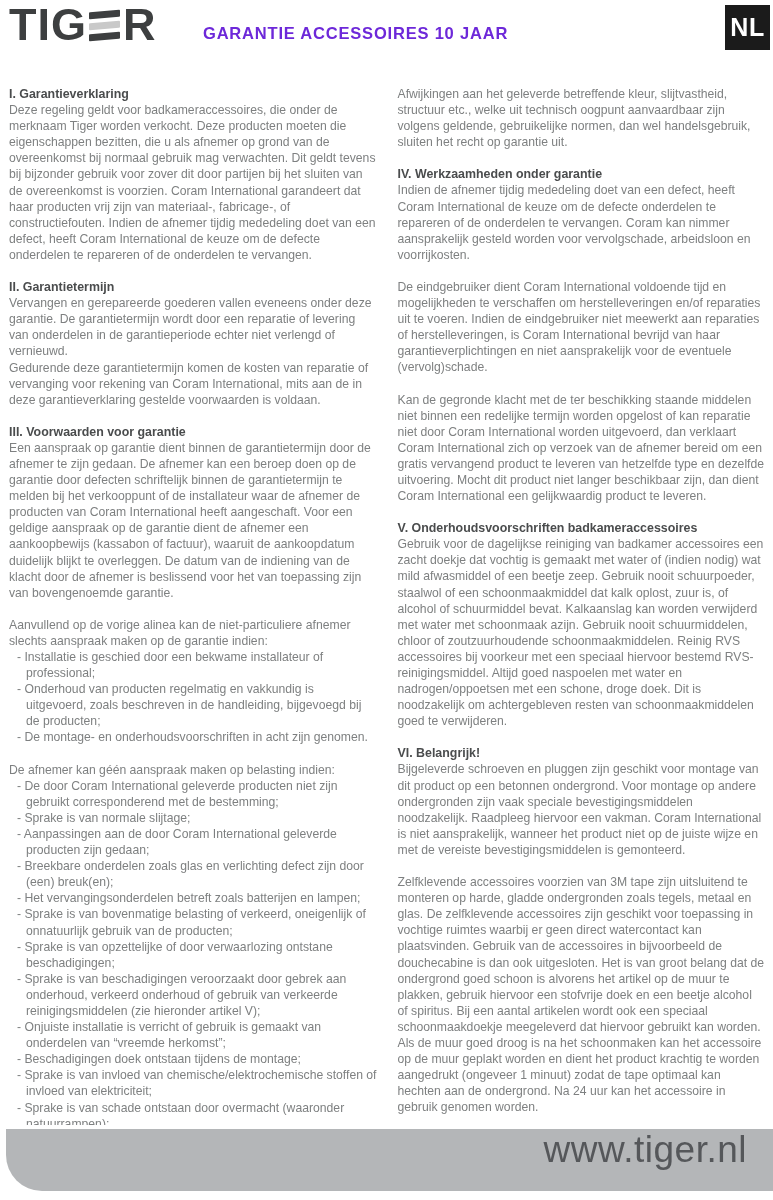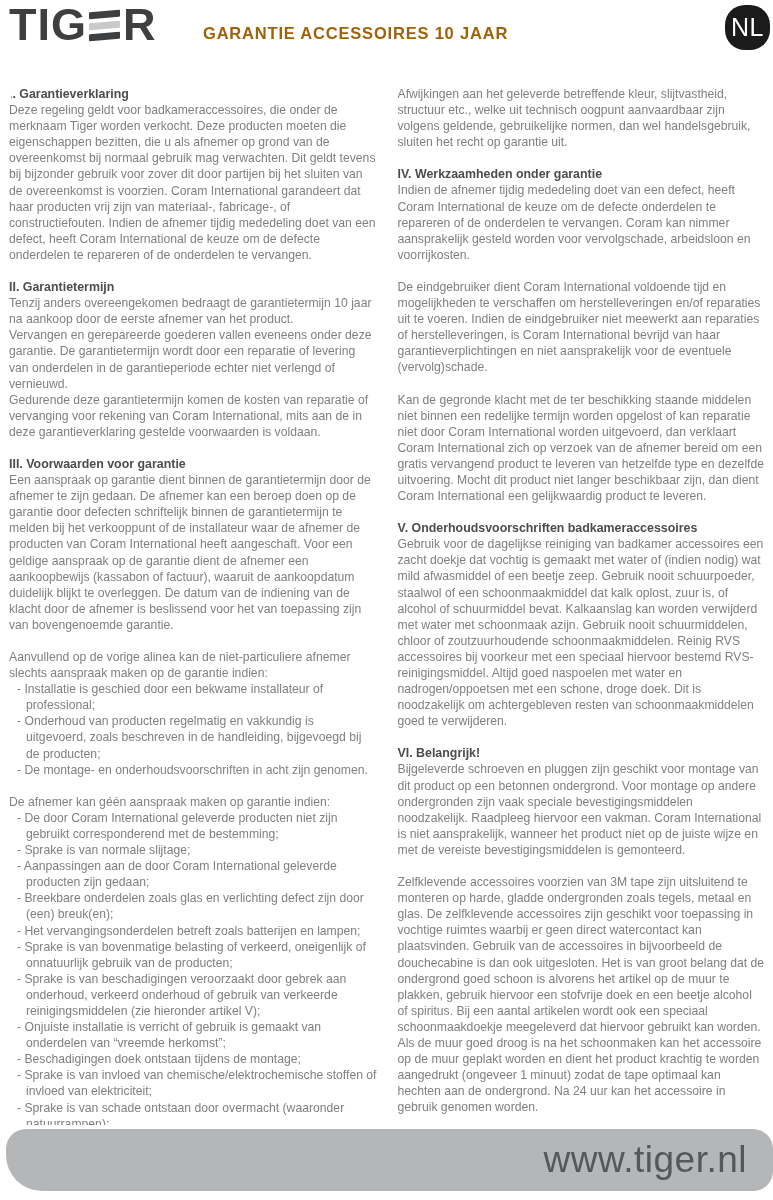--- a/index.html
+++ b/index.html
@@ -1,15 +1,15 @@
 <!DOCTYPE html>
 <html><head>
 <meta charset="utf-8">
 <style>
-  * { margin:0; padding:0; box-sizing:border-box;border-radius:20px; }
+  * { margin:0; padding:0; box-sizing:border-box; }
   html,body { background:#ffffff; }
   .page {
     position:relative;
     width:773px; height:1200px;
     background:#ffffff;
     overflow:hidden;
     font-family:"Liberation Sans", sans-serif;
   }
 
   
@@ -17,46 +17,46 @@
   .logo { position:absolute; left:9px; top:2px; display:flex; align-items:center; height:46px; }
   .logo .t1, .logo .t2 {
     font-size:45px; font-weight:800; color:#3d3f40; letter-spacing:1px; line-height:46px;
   }
   .logo .ebars { display:inline-flex; flex-direction:column; justify-content:center; gap:4px; width:31px; height:36px; margin:0 3px 0 2px; }
   .logo .ebars .bar { height:7px; border-radius:1px; transform:skewY(-5deg); }
   .logo .ebars .bar.dark { background:#3d3f40; }
   .logo .ebars .bar.light { background:#c9c9c9; }
   .doc-title {
     position:absolute; left:203px; top:24px;
-    font-size:16.5px; font-weight:700; letter-spacing:0.8px; color:#a16207;
+    font-size:16.5px; font-weight:700; letter-spacing:0.8px; color:#6d28d9;
   }
   .lang-badge {
     position:absolute; right:3px; top:5px;
     width:45px; height:45px; background:#1b1b1b;
     display:flex; align-items:center; justify-content:center;
-    color:#ffffff; font-size:25px; font-weight:400; letter-spacing:0.5px;
+    color:#ffffff; font-size:25px; font-weight:700; letter-spacing:0.5px;
   }
 
   
   .content {
     position:absolute; top:86px; left:9px; right:8px; bottom:75px;
     display:flex; gap:21px; overflow:hidden;
   }
   .col { flex:1 1 0; font-size:12.2px; line-height:16.1px; color:#7e8081; }
   h3 { font-size:12.4px; line-height:16.1px; font-weight:700; color:#4a4c4d; }
   .p { margin:0; }
   .gap { margin-top:16px; }
   .li { padding-left:9px; text-indent:-9px;margin-left:8px; }
 
   
   .footer-bar {
     position:absolute; left:6px; right:0; top:1129px; height:62px;
     background:#b4b6b8;
     border-bottom-left-radius:36px;
-    display:flex; align-items:center; justify-content:flex-end;
+    display:flex; align-items:flex-start; justify-content:flex-end;
     padding-right:26px;
   }
   .footer-url { font-size:37px; color:#55575a; letter-spacing:0.5px; }
 </style>
 </head>
 <body>
 
 <div class="page">
 
   <div class="header">
@@ -73,39 +73,39 @@
     <div class="lang-badge">NL</div>
   </div>
 
   <div class="content">
 
     <div class="col">
       <h3>I. Garantieverklaring</h3>
       <p class="p">Deze regeling geldt voor badkameraccessoires, die onder de merknaam Tiger worden verkocht. Deze producten moeten die eigenschappen bezitten, die u als afnemer op grond van de overeenkomst bij normaal gebruik mag verwachten. Dit geldt tevens bij bijzonder gebruik voor zover dit door partijen bij het sluiten van de overeenkomst is voorzien. Coram International garandeert dat haar producten vrij zijn van materiaal-, fabricage-, of constructiefouten. Indien de afnemer tijdig mededeling doet van een defect, heeft Coram International de keuze om de defecte onderdelen te repareren of de onderdelen te vervangen.</p>
 
       <h3 class="gap">II. Garantietermijn</h3>
-      <p class="p">Tenzij anders overeengekomen bedraagt de garantietermijn 10 jaar na aankoop door de eerste afnemer van het product.</p>
       <p class="p">Vervangen en gerepareerde goederen vallen eveneens onder deze garantie. De garantietermijn wordt door een reparatie of levering van onderdelen in de garantieperiode echter niet verlengd of vernieuwd.</p>
       <p class="p">Gedurende deze garantietermijn komen de kosten van reparatie of vervanging voor rekening van Coram International, mits aan de in deze garantieverklaring gestelde voorwaarden is voldaan.</p>
 
       <h3 class="gap">III. Voorwaarden voor garantie</h3>
       <p class="p">Een aanspraak op garantie dient binnen de garantietermijn door de afnemer te zijn gedaan. De afnemer kan een beroep doen op de garantie door defecten schriftelijk binnen de garantietermijn te melden bij het verkooppunt of de installateur waar de afnemer de producten van Coram International heeft aangeschaft. Voor een geldige aanspraak op de garantie dient de afnemer een aankoopbewijs (kassabon of factuur), waaruit de aankoopdatum duidelijk blijkt te overleggen. De datum van de indiening van de klacht door de afnemer is beslissend voor het van toepassing zijn van bovengenoemde garantie.</p>
 
       <p class="p gap">Aanvullend op de vorige alinea kan de niet-particuliere afnemer slechts aanspraak maken op de garantie indien:</p>
       <div class="li">- Installatie is geschied door een bekwame installateur of professional;</div>
       <div class="li">- Onderhoud van producten regelmatig en vakkundig is uitgevoerd, zoals beschreven in de handleiding, bijgevoegd bij de producten;</div>
       <div class="li">- De montage- en onderhoudsvoorschriften in acht zijn genomen.</div>
 
-      <p class="p gap">De afnemer kan géén aanspraak maken op garantie indien:</p>
+      <p class="p gap">De afnemer kan géén aanspraak maken op belasting indien:</p>
       <div class="li">- De door Coram International geleverde producten niet zijn gebruikt corresponderend met de bestemming;</div>
       <div class="li">- Sprake is van normale slijtage;</div>
       <div class="li">- Aanpassingen aan de door Coram International geleverde producten zijn gedaan;</div>
       <div class="li">- Breekbare onderdelen zoals glas en verlichting defect zijn door (een) breuk(en);</div>
       <div class="li">- Het vervangingsonderdelen betreft zoals batterijen en lampen;</div>
       <div class="li">- Sprake is van bovenmatige belasting of verkeerd, oneigenlijk of onnatuurlijk gebruik van de producten;</div>
+      <div class="li">- Sprake is van opzettelijke of door verwaarlozing ontstane beschadigingen;</div>
       <div class="li">- Sprake is van beschadigingen veroorzaakt door gebrek aan onderhoud, verkeerd onderhoud of gebruik van verkeerde reinigingsmiddelen (zie hieronder artikel V);</div>
       <div class="li">- Onjuiste installatie is verricht of gebruik is gemaakt van onderdelen van “vreemde herkomst”;</div>
       <div class="li">- Beschadigingen doek ontstaan tijdens de montage;</div>
       <div class="li">- Sprake is van invloed van chemische/elektrochemische stoffen of invloed van elektriciteit;</div>
       <div class="li">- Sprake is van schade ontstaan door overmacht (waaronder natuurrampen);</div>
 
     </div>
 
     <div class="col">
       <p class="p">Afwijkingen aan het geleverde betreffende kleur, slijtvastheid, structuur etc., welke uit technisch oogpunt aanvaardbaar zijn volgens geldende, gebruikelijke normen, dan wel handelsgebruik, sluiten het recht op garantie uit.</p>

